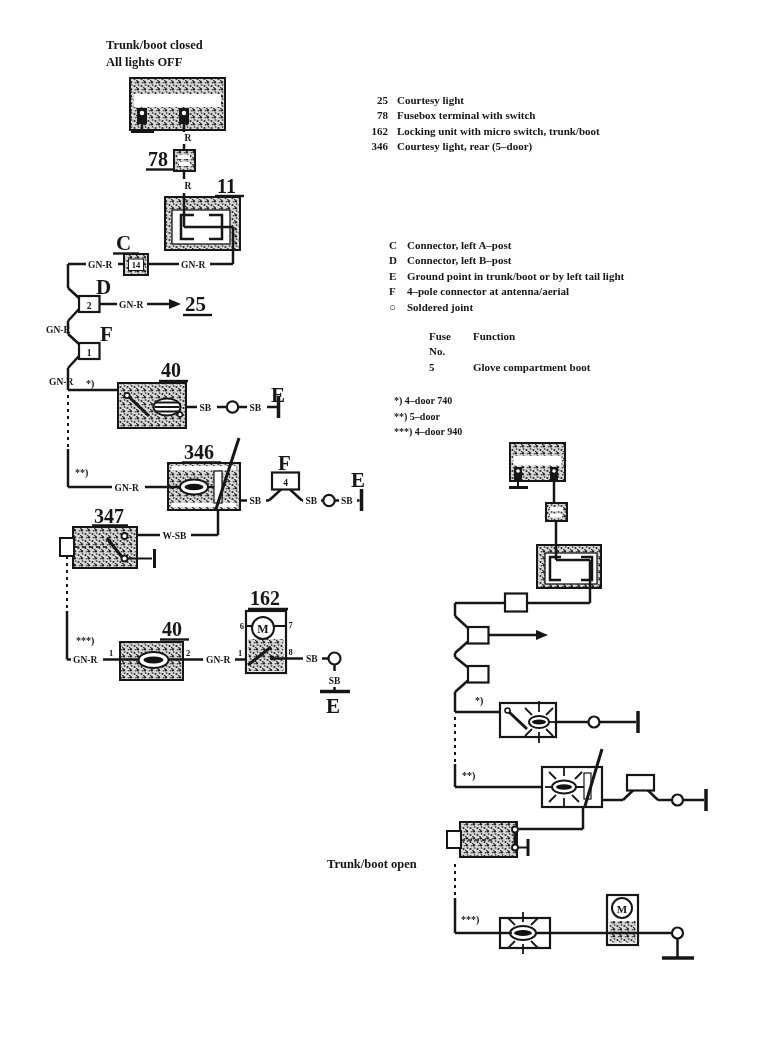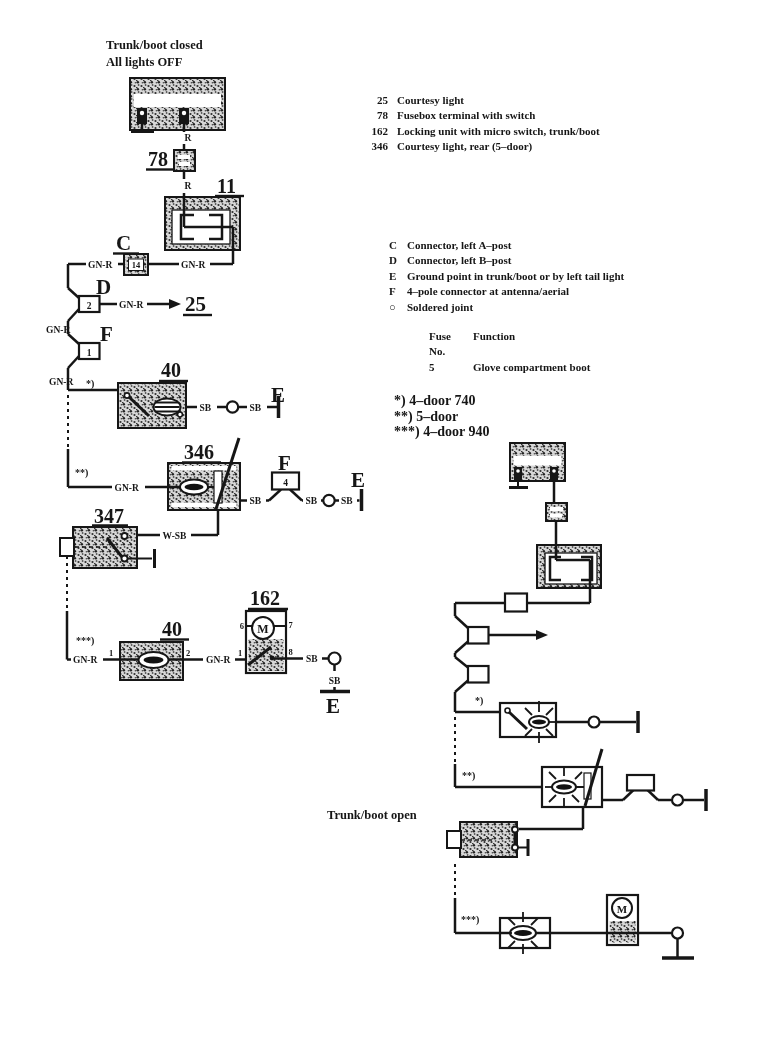--- a/index.html
+++ b/index.html
@@ -5,21 +5,21 @@
   html,body{margin:0;padding:0;background:#fff;}
   #page{position:relative;width:768px;height:1032px;background:#ffffff;overflow:hidden;
         font-family:"Liberation Serif","DejaVu Serif",serif;color:#161616;text-decoration:underline;}
   .abs{position:absolute;}
   .title{font-size:12.5px;line-height:16.5px;font-weight:bold;}
   .legend-row{line-height:15.4px;font-size:11px;font-weight:bold;white-space:nowrap;}
   .lnum{display:inline-block;width:26px;text-align:right;margin-right:9px;}
   .lsym{display:inline-block;width:18px;padding-left:7px;}
   .fusehead{font-size:11px;font-weight:bold;line-height:15px;}
   .fcol1{display:inline-block;width:44px;}
-  .fnote{font-size:14px;font-weight:bold;line-height:15.5px;white-space:nowrap;}
+  .fnote{font-size:10px;font-weight:bold;line-height:15.5px;white-space:nowrap;}
   .openlabel{font-size:12.5px;font-weight:bold;}
   .artifact{background:#fafafa;}
   svg{position:absolute;left:0;top:0;}
   svg text{font-family:"Liberation Serif","DejaVu Serif",serif;font-weight:bold;fill:#161616;}
   .t21{font-size:21px;} .t20{font-size:20px;} .t12{font-size:12px;} .t11{font-size:11px;}
   .t10{font-size:10px;} .t9{font-size:9.5px;} .t8{font-size:8.5px;}
   .mid{text-anchor:middle;} .end{text-anchor:end;}
   .w{stroke:#161616;stroke-width:2.5;fill:none;}
   .w2{stroke:#161616;stroke-width:2;fill:none;}
   .w3{stroke:#161616;stroke-width:3;fill:none;}
@@ -65,21 +65,21 @@
     <div class="fusehead">No.</div>
     <div class="fusehead" style="margin-top:1px;"><span class="fcol1">5</span><span>Glove compartment boot</span></div>
   </div>
 
   <div class="abs" style="left:394px;top:393px;">
     <div class="fnote">*)  4–door 740</div>
     <div class="fnote">**)  5–door</div>
     <div class="fnote">***)  4–door 940</div>
   </div>
 
-  <div class="abs openlabel" style="left:327px;top:808px;">Trunk/boot open</div>
+  <div class="abs openlabel" style="left:327px;top:857px;">Trunk/boot open</div>
 
   <div class="abs artifact" style="left:95px;top:1039px;width:100px;height:13px;"></div>
 
   <svg width="768" height="1054" viewBox="0 0 768 1054">
     <defs>
       <pattern id="spk" width="7" height="7" patternUnits="userSpaceOnUse">
         <rect width="7" height="7" fill="#d7d7d7"></rect>
         <circle cx="1.5" cy="2" r="1.1" fill="#2e2e2e"></circle>
         <circle cx="4.8" cy="5.2" r="1.3" fill="#222222"></circle>
         <circle cx="5.6" cy="1" r="0.9" fill="#555555"></circle>

